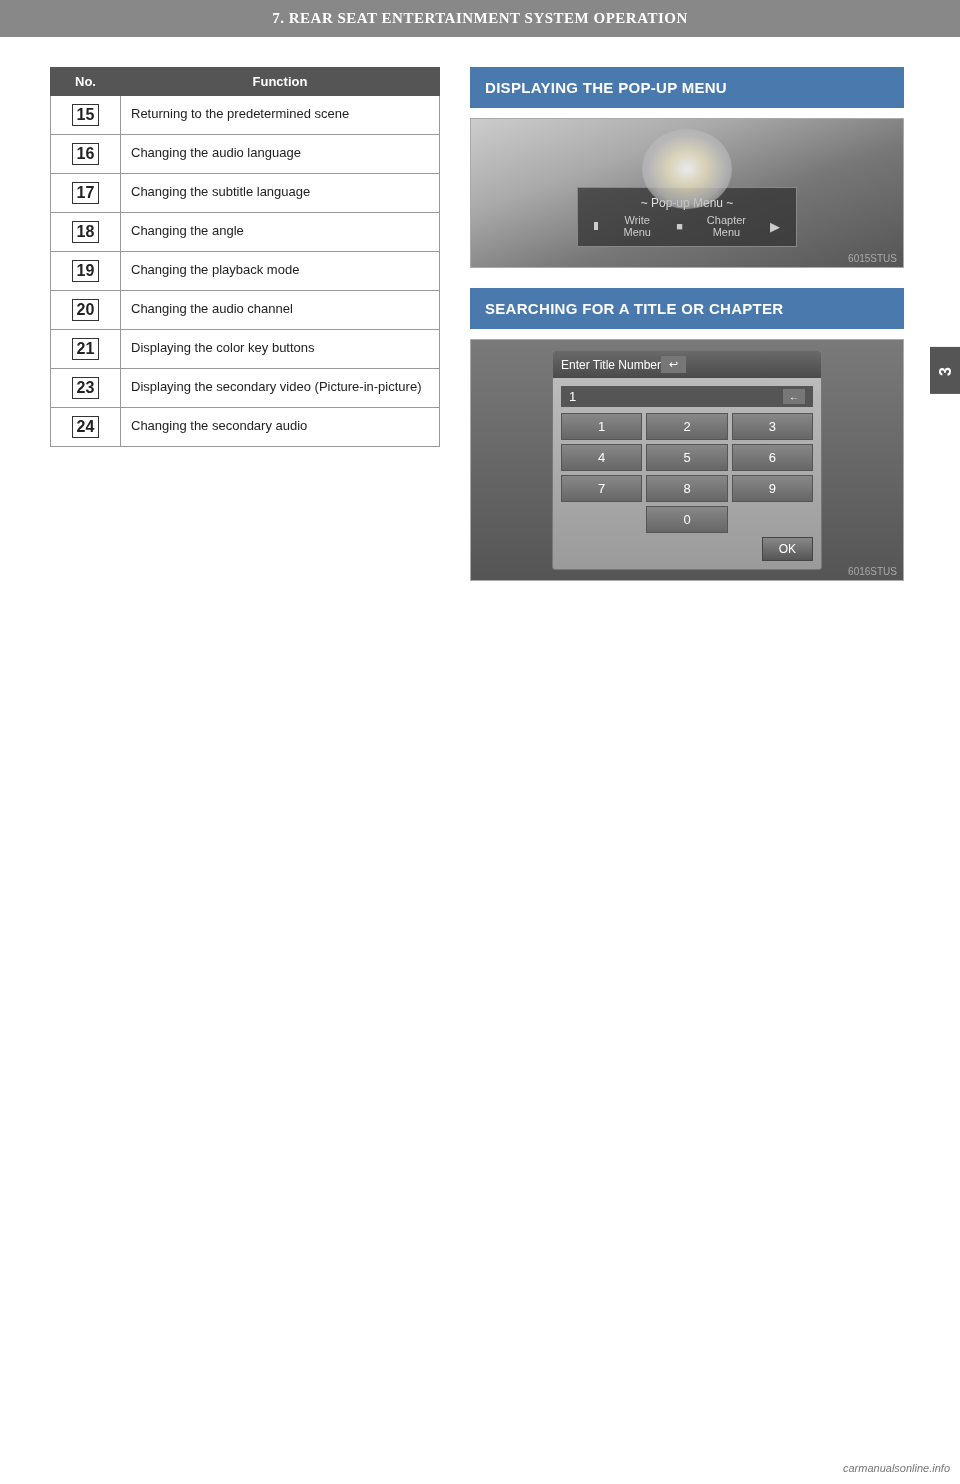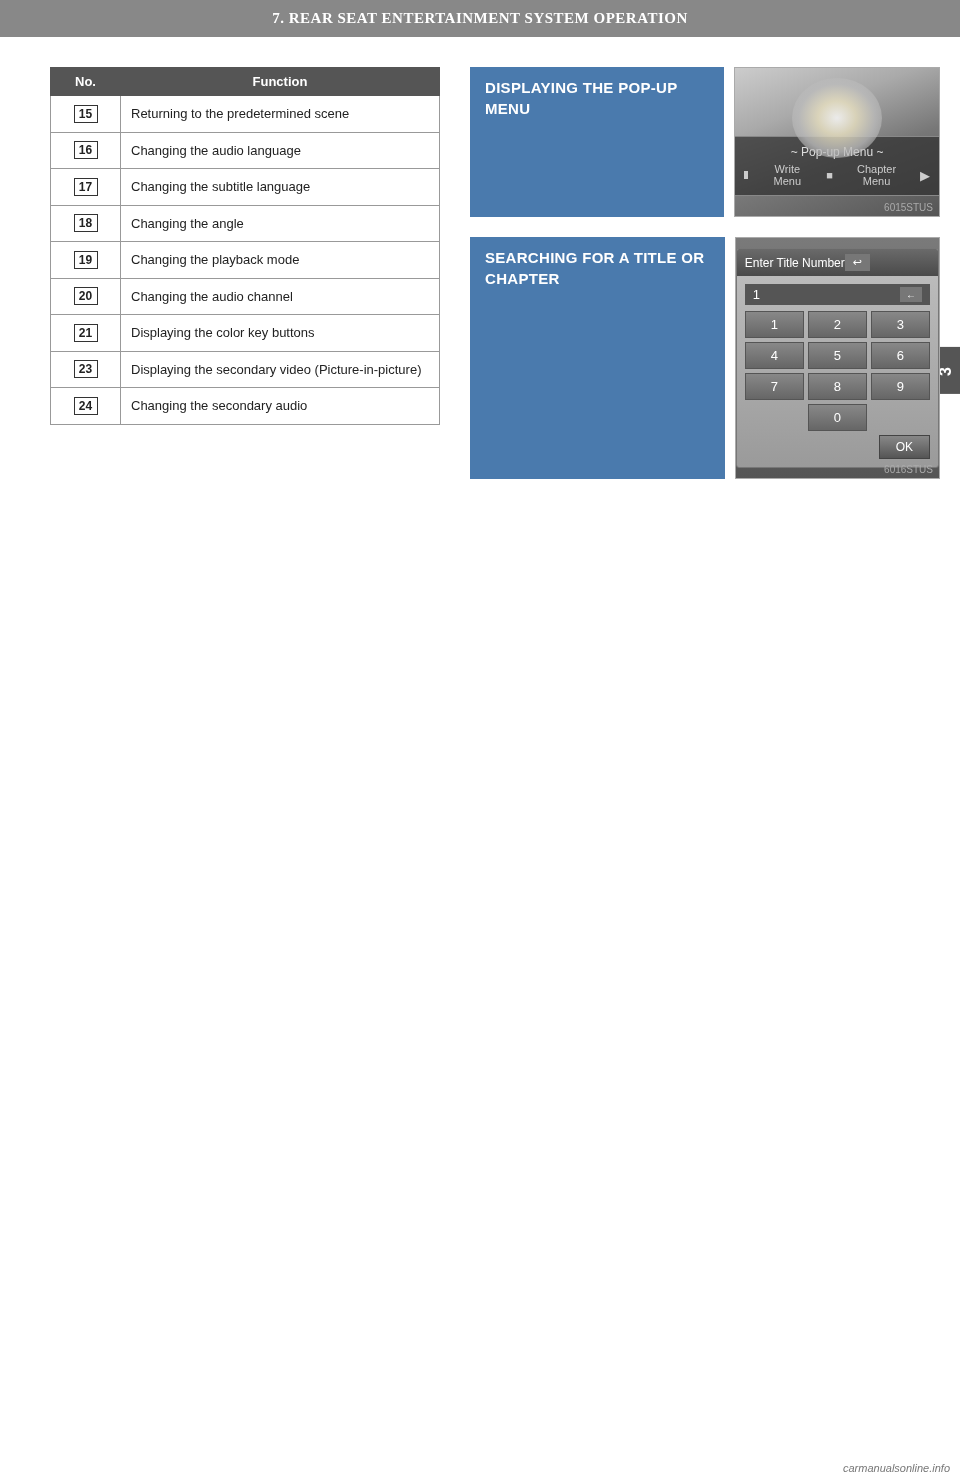--- a/index.html
+++ b/index.html
@@ -38,21 +38,21 @@
       font-size: 16px;
       font-weight: bold;
       letter-spacing: 2px;
       width: 30px;
     }
 
     .page-content {
       position: relative;
       display: flex;
       gap: 30px;
-      padding: 30px 20px 30px 50px;
+      padding: 30px 56px 30px 50px;
     }
 
     
     .left-col {
       width: 390px;
       flex-shrink: 0;
     }
 
     
     .function-table {
@@ -85,21 +85,21 @@
     .function-table tbody tr td.func-cell {
       font-size: 13px;
       line-height: 1.5;
     }
 
     
     .num-box {
       display: inline-block;
       border: 1.5px solid #333;
       padding: 1px 4px;
-      font-size: 12px;
+      font-size: 16px;
       font-weight: bold;
       min-width: 24px;
       text-align: center;
       background: #fff;
     }
 
     
     .right-col {
       flex: 1;
       display: flex;
@@ -284,20 +284,21 @@
       background: linear-gradient(180deg, #888 0%, #555 100%);
       color: #fff;
       padding: 4px 16px;
       font-size: 12px;
       border: 1px solid #444;
       cursor: pointer;
     }
 
     .section-block {
       display: flex;
+      flex-direction: column;
       gap: 10px;
     }
 
     
     .watermark {
       position: fixed;
       bottom: 10px;
       right: 10px;
       font-size: 11px;
       color: #777;

